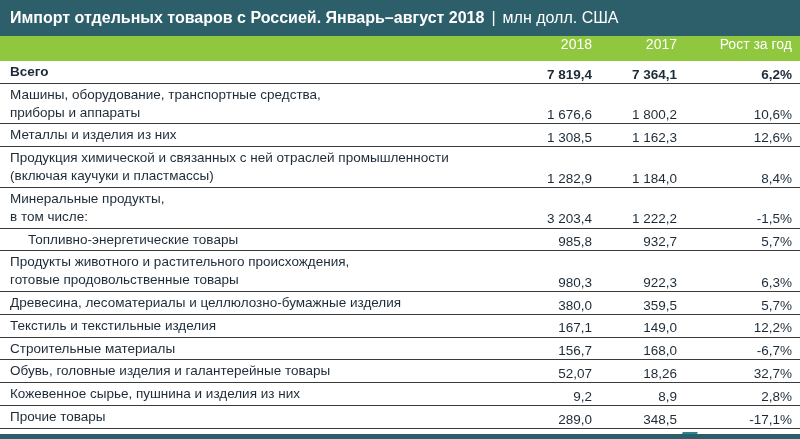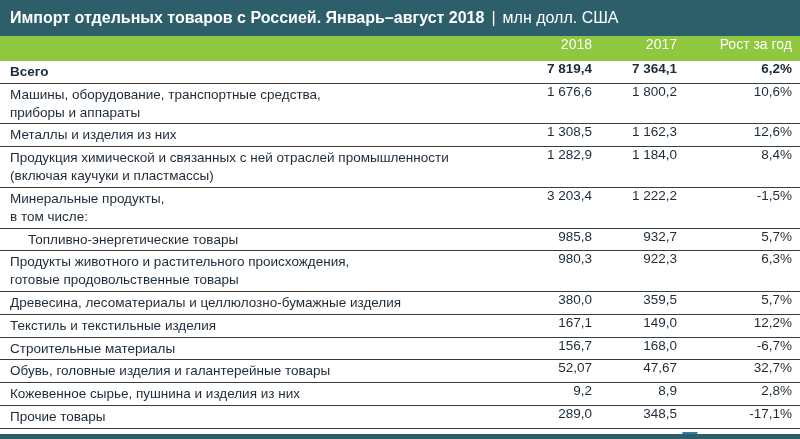--- a/index.html
+++ b/index.html
@@ -36,21 +36,21 @@
     padding-right: 8px;
   }
   .name-col { flex: 1; min-width: 0; }
   .col-2018 { width: 90px; text-align: right; }
   .col-2017 { width: 85px; text-align: right; }
   .col-growth { width: 115px; text-align: right; }
   
   .tbody { width: 100%; }
   .row {
     display: flex;
-    align-items: flex-start;
+    align-items: flex-end;
     border-bottom: 1.5px solid #3b3b3b;
     padding-right: 8px;
     color: #1d2b38;
     font-size: 13.5px;
     min-height: 22px;
   }
   .row .cell-name {
     padding: 2px 6px 2px 10px;
     line-height: 1.32;
     white-space: pre-line;
@@ -199,21 +199,21 @@
   <div class="row">
     <div class="name-col cell-name">Строительные материалы</div>
     <div class="col-2018 cell">156,7</div>
     <div class="col-2017 cell">168,0</div>
     <div class="col-growth cell">-6,7%</div>
   </div>
 
   <div class="row">
     <div class="name-col cell-name">Обувь, головные изделия и галантерейные товары</div>
     <div class="col-2018 cell">52,07</div>
-    <div class="col-2017 cell">47,67</div>
+    <div class="col-2017 cell">18,26</div>
     <div class="col-growth cell">32,7%</div>
   </div>
 
   <div class="row">
     <div class="name-col cell-name">Кожевенное сырье, пушнина и изделия из них</div>
     <div class="col-2018 cell">9,2</div>
     <div class="col-2017 cell">8,9</div>
     <div class="col-growth cell">2,8%</div>
   </div>
 

